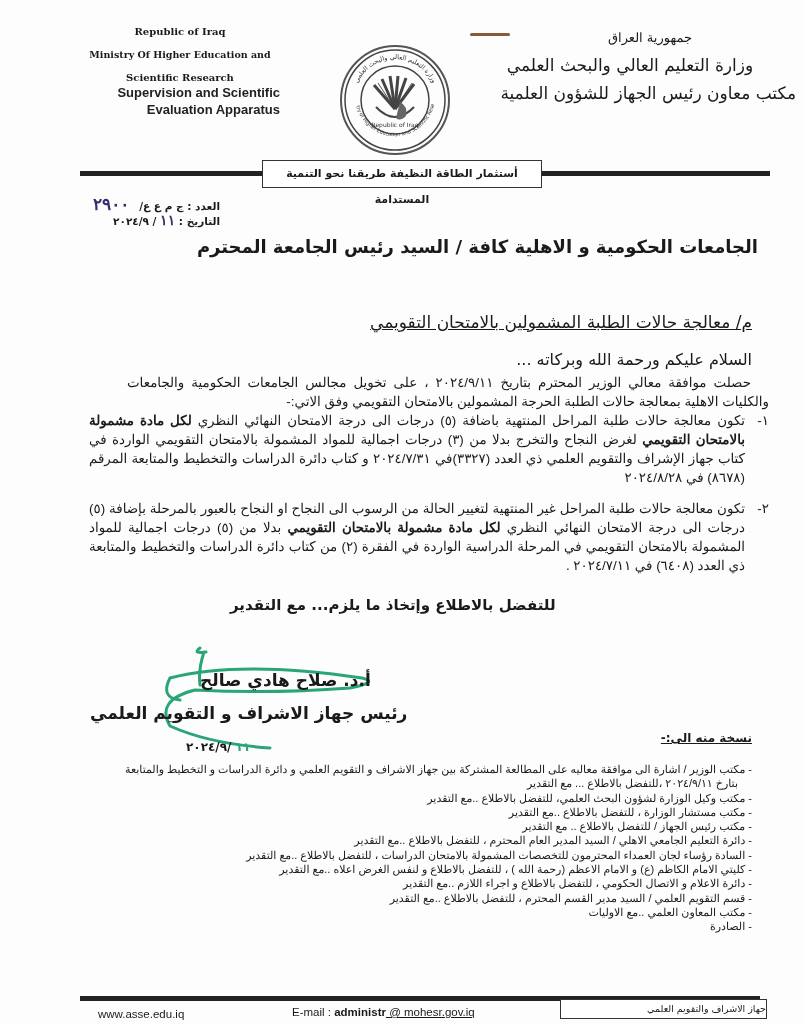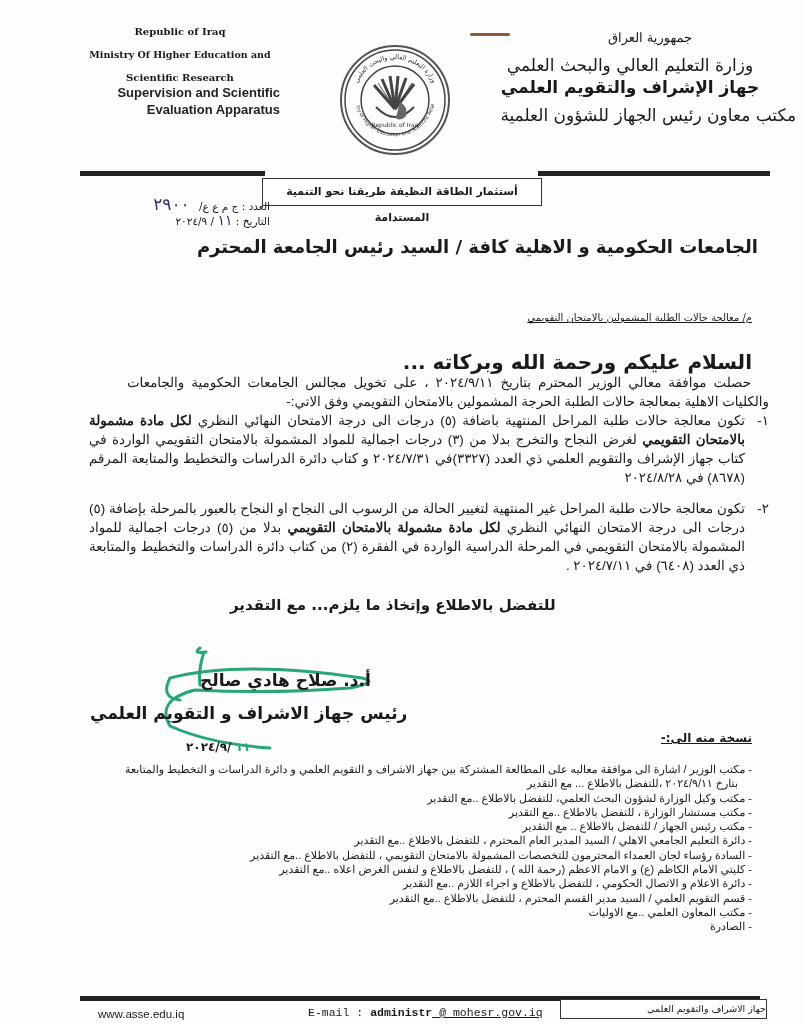--- a/index.html
+++ b/index.html
@@ -12,43 +12,43 @@
   .en-head .l3 { font-size:10px; font-weight:bold; margin-top:12px; }
   .en-head .l4 { font-family:"Liberation Sans", sans-serif; font-size:13px; font-weight:bold; margin-top:1px; line-height:17px; color:#222;text-align:right; }
   .ar-head { right:14px; top:30px; width:320px; text-align:center; direction:rtl; font-family:"DejaVu Serif", serif; }
   .ar-head .a1 { font-size:13px; margin-left:40px; }
   .ar-head .a2 { font-size:17px; margin-top:10px; }
   .ar-head .a3 { font-size:17px; font-weight:bold; font-family:"DejaVu Sans", sans-serif; margin-top:2px; }
   .ar-head .a4 { font-size:17px; margin-top:8px; text-align:right; margin-right:-6px; }
   .topline { position:absolute; left:470px; top:33px; width:40px; height:3px; background:#8a5a3a; border-radius:2px; }
   .seal { left:340px; top:45px; width:110px; height:110px; border-radius:50%; border:2px solid #555; box-sizing:border-box; display:flex; align-items:center; justify-content:center; }
   .rule { position:absolute; top:171px; height:5px; background:#222; }
-  .motto { left:262px; top:160px; width:278px; height:26px; border:1px solid #333; background:#fff; text-align:center; direction:rtl; font-size:11px; font-weight:bold; line-height:26px;margin-top:18px; }
-  .refline { right:534px; direction:rtl; font-size:10.5px; white-space:nowrap; }
+  .motto { left:262px; top:160px; width:278px; height:26px; border:1px solid #333; background:#fff; text-align:center; direction:rtl; font-size:11px; font-weight:bold; line-height:26px; }
+  .refline { right:584px; direction:rtl; font-size:10.5px; white-space:nowrap;font-weight:bold; }
   .hand { font-family:"DejaVu Serif", serif; color:#3a2e6a; }
   .recip { right:46px; direction:rtl; font-weight:bold; font-size:18px; text-align:right; white-space:nowrap; }
-  .subject { right:52px; top:312px; direction:rtl; font-size:10px; text-decoration:underline; white-space:nowrap; }
+  .subject { right:52px; top:312px; direction:rtl; font-size:17px; text-decoration:underline; white-space:nowrap; }
   .body { right:35px; width:680px; direction:rtl; text-align:justify; font-family:"Liberation Sans", sans-serif; font-size:13.4px; line-height:19px; }
-  .greet { right:52px; top:350px; direction:rtl; font-weight:bold; font-size:20px; white-space:nowrap; }
+  .greet { right:52px; top:350px; direction:rtl; font-weight:normal; font-size:16px; white-space:nowrap; }
   .item { position:relative; padding-right:24px; }
   .item .num { position:absolute; right:0; top:0; }
   .closing { left:230px; top:596px; direction:rtl; font-weight:bold; font-size:15px; white-space:nowrap; }
   .sig-name { left:200px; top:670px; direction:rtl; font-weight:bold; font-size:17px; white-space:nowrap; }
   .sig-title { left:90px; top:703px; direction:rtl; font-weight:bold; font-size:17px; white-space:nowrap; }
   .sig-date { left:186px; top:740px; font-weight:bold; font-size:12px; white-space:nowrap; direction:rtl; }
   .sig-date .dd { color:#2aa676; }
   .signature { left:100px; top:630px; width:320px; height:130px; pointer-events:none; }
   .cc-label { right:52px; top:731px; direction:rtl; font-weight:bold; font-size:12px; text-decoration:underline; }
   .cc { right:52px; top:746px; width:700px; direction:rtl; font-family:Liberation Sans, sans-serif; font-size:11px; line-height:14.3px;margin-top:16px; }
   .cc .row { white-space:nowrap; }
   .cc .cont { padding-right:14px; }
   .footer-rule { left:80px; top:996px; width:680px; height:5px; background:#222; }
   .footer-box { left:560px; top:999px; width:205px; height:18px; border:1px solid #333; background:#fff; direction:rtl; text-align:right; font-size:9.5px; line-height:18px; }
   .www { left:98px; top:1008px; font-family:"Liberation Sans", sans-serif; font-size:11.5px; }
-  .email { left:308px; top:1006px; font-family:Liberation Mono, monospace; font-size:11.5px; white-space:nowrap; }
+  .email { left:292px; top:1006px; font-family:Liberation Sans, sans-serif; font-size:11.5px; white-space:nowrap; }
   .email b { font-weight:bold; }
   .email u { text-decoration:underline; }
   .bold { font-weight:bold; }
 </style>
 </head>
 <body>
 
 <div class="page">
 
   <div class="abs en-head">
@@ -81,21 +81,20 @@
       <text font-size="6.5" fill="#333" font-family="DejaVu Sans, sans-serif"><textPath href="#arcTop" startOffset="50%" text-anchor="middle">وزارة التعليم العالي والبحث العلمي</textPath></text>
       <path id="arcBot" d="M14 58 A40 40 0 0 0 92 58" fill="none"></path>
       <text font-size="5" fill="#333" font-family="DejaVu Sans, sans-serif"><textPath href="#arcBot" startOffset="50%" text-anchor="middle">Ministry of Higher Education and Scientific Research</textPath></text>
     </svg>
   </div>
 
   <div class="topline"></div>
   <div class="abs ar-head">
     <div class="a1">جمهورية العراق</div>
     <div class="a2">وزارة التعليم العالي والبحث العلمي</div>
-    <div class="a3">جهاز الإشراف والتقويم العلمي</div>
     <div class="a4">مكتب معاون رئيس الجهاز للشؤون العلمية</div>
   </div>
 
   <div class="rule" style="left:80px; width:185px;"></div>
   <div class="rule" style="left:538px; width:232px;"></div>
   <div class="abs motto">أستثمار الطاقة النظيفة طريقنا نحو التنمية المستدامة</div>
 
   <div class="abs refline" style="top:194px; left:110px;">
     <span>العدد :</span>
     <span>ج م ع ع/</span>
@@ -138,21 +137,21 @@
   </div>
 
   <div class="abs cc-label">نسخة منه الى:-</div>
   <div class="abs cc">
     <div class="row">- مكتب الوزير / اشارة الى موافقة معاليه على المطالعة المشتركة بين جهاز الاشراف و التقويم العلمي و دائرة الدراسات و التخطيط والمتابعة</div>
     <div class="row cont">بتارخ ٢٠٢٤/٩/١١ ،للتفضل بالاطلاع ... مع التقدير</div>
     <div class="row">- مكتب وكيل الوزارة لشؤون البحث العلمي، للتفضل بالاطلاع ..مع التقدير</div>
     <div class="row">- مكتب مستشار الوزارة ، للتفضل بالاطلاع ..مع التقدير</div>
     <div class="row">- مكتب رئيس الجهاز / للتفضل بالاطلاع .. مع التقدير</div>
     <div class="row">- دائرة التعليم الجامعي الاهلي / السيد المدير العام المحترم ، للتفضل بالاطلاع ..مع التقدير</div>
-    <div class="row">- السادة رؤساء لجان العمداء المحترمون للتخصصات المشمولة بالامتحان التقويمي ، للتفضل بالاطلاع ..مع التقدير</div>
+    <div class="row">- السادة رؤساء لجان العمداء المحترمون للتخصصات المشمولة بالامتحان الدراسات ، للتفضل بالاطلاع ..مع التقدير</div>
     <div class="row">- كليتي الامام الكاظم (ع) و الامام الاعظم (رحمة الله ) ، للتفضل بالاطلاع و لنفس الغرض اعلاه ..مع التقدير</div>
     <div class="row">- دائرة الاعلام و الاتصال الحكومي ، للتفضل بالاطلاع و اجراء اللازم ..مع التقدير</div>
     <div class="row">- قسم التقويم العلمي / السيد مدير القسم المحترم ، للتفضل بالاطلاع ..مع التقدير</div>
     <div class="row">- مكتب المعاون العلمي ..مع الاوليات</div>
     <div class="row">-  الصادرة</div>
   </div>
 
   <div class="abs footer-rule"></div>
   <div class="abs footer-box">جهاز الاشراف والتقويم العلمي</div>
   <div class="abs email">

